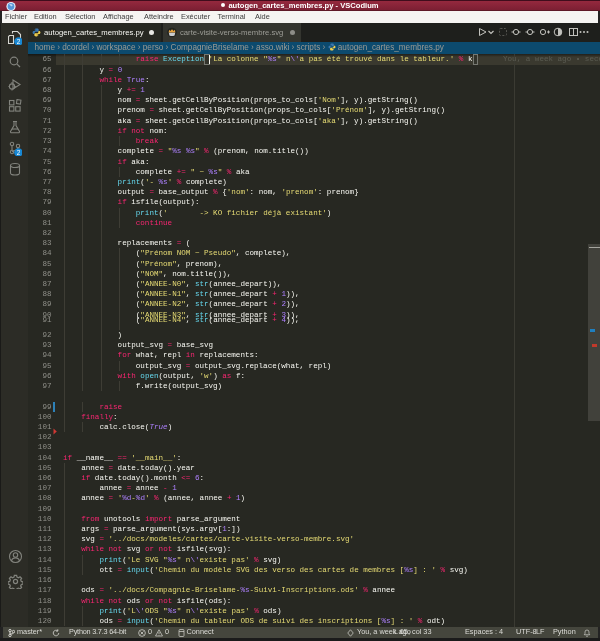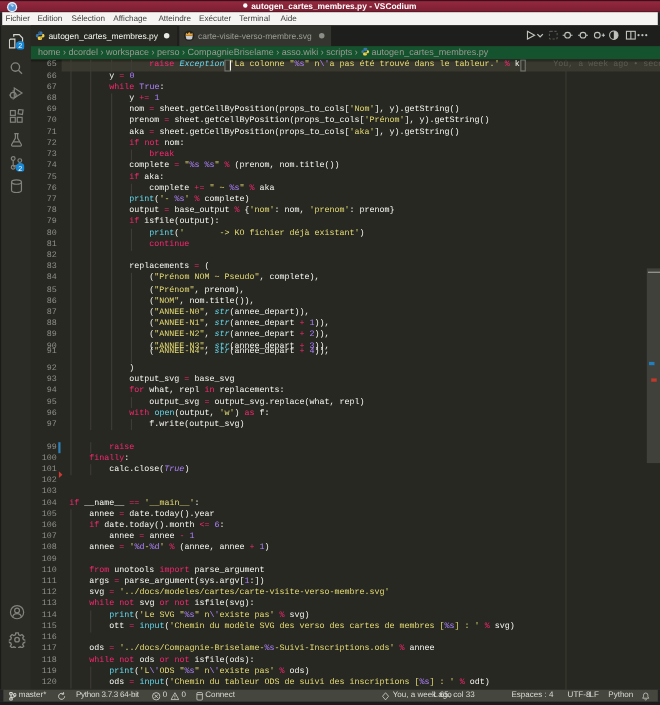--- a/index.html
+++ b/index.html
@@ -15,31 +15,31 @@
 #menu span{position:absolute;top:0}
 
 #abar{left:0;top:23px;width:28px;height:604px;background:#2c2c26;border-left:1px solid #1a1a18}
 #abar svg{position:absolute;left:50%}
 
 #tabs{left:28px;top:23px;width:572px;height:19px;background:#1e1f1c}
 .tab{position:absolute;top:0;height:19px;font-size:7.7px;line-height:19px;color:#a6a69f}
 .tab.act{background:#272822;color:#f6f6f2}
 .tab.inact{background:#34352f;color:#9d9d97}
 
-#bc{left:28px;top:42px;width:572px;height:12px;background:#14532d;color:#9a9a93;font-size:8.2px;line-height:12px;white-space:pre;padding-left:6.5px}
+#bc{left:28px;top:42px;width:572px;height:12px;background:#0c4a6e;color:#9a9a93;font-size:8.2px;line-height:12px;white-space:pre;padding-left:6.5px}
 
 #ed{left:28px;top:54px;width:572px;height:573px;background:#272822;overflow:hidden}
 #edin{position:absolute;left:-28px;top:-54px;width:600px;height:641px}
 .cl{position:absolute;left:0;width:600px;height:10.21px;line-height:10.35px;white-space:pre;
  font-family:"Liberation Mono",monospace;font-size:7.59px;color:#f8f8f2}
 .cl .num{position:absolute;left:0;top:0;width:51.5px;text-align:right;color:#90908a;font-weight:normal}
 .cl .ct{position:absolute;left:63px;top:0}
 i{font-style:normal}
 i.k{color:#f92672}i.s{color:#e6db74}i.n{color:#ae81ff}i.b{color:#66d9ef}
-i.t{color:#66d9ef;font-style:italic}i.i{font-style:italic}i.w{color:#f8f8f2}
+i.t{color:#66d9ef;}i.i{font-style:italic}i.w{color:#f8f8f2}
 .ig{position:absolute;width:1px;background:#3e3d35}
 #ruler{left:514px;top:54px;width:1px;height:573px;background:#3b3b33}
 #hl65{left:56px;top:54.4px;width:544px;height:10.3px;background:#3a392f}
 .bm{position:absolute;height:10.2px;background:#32332b;border:1px solid #767871}
 #cursor{left:209.0px;top:55px;width:1px;height:9px;background:#f8f8f0}
 #lens{left:503px;top:54.4px;font-family:"Liberation Mono",monospace;font-size:7.59px;
  line-height:10.35px;color:#5b5c52;white-space:pre}
 
 #gitm{left:52.5px;top:401.5px;width:2px;height:10.2px;background:#2d81b8}
 

